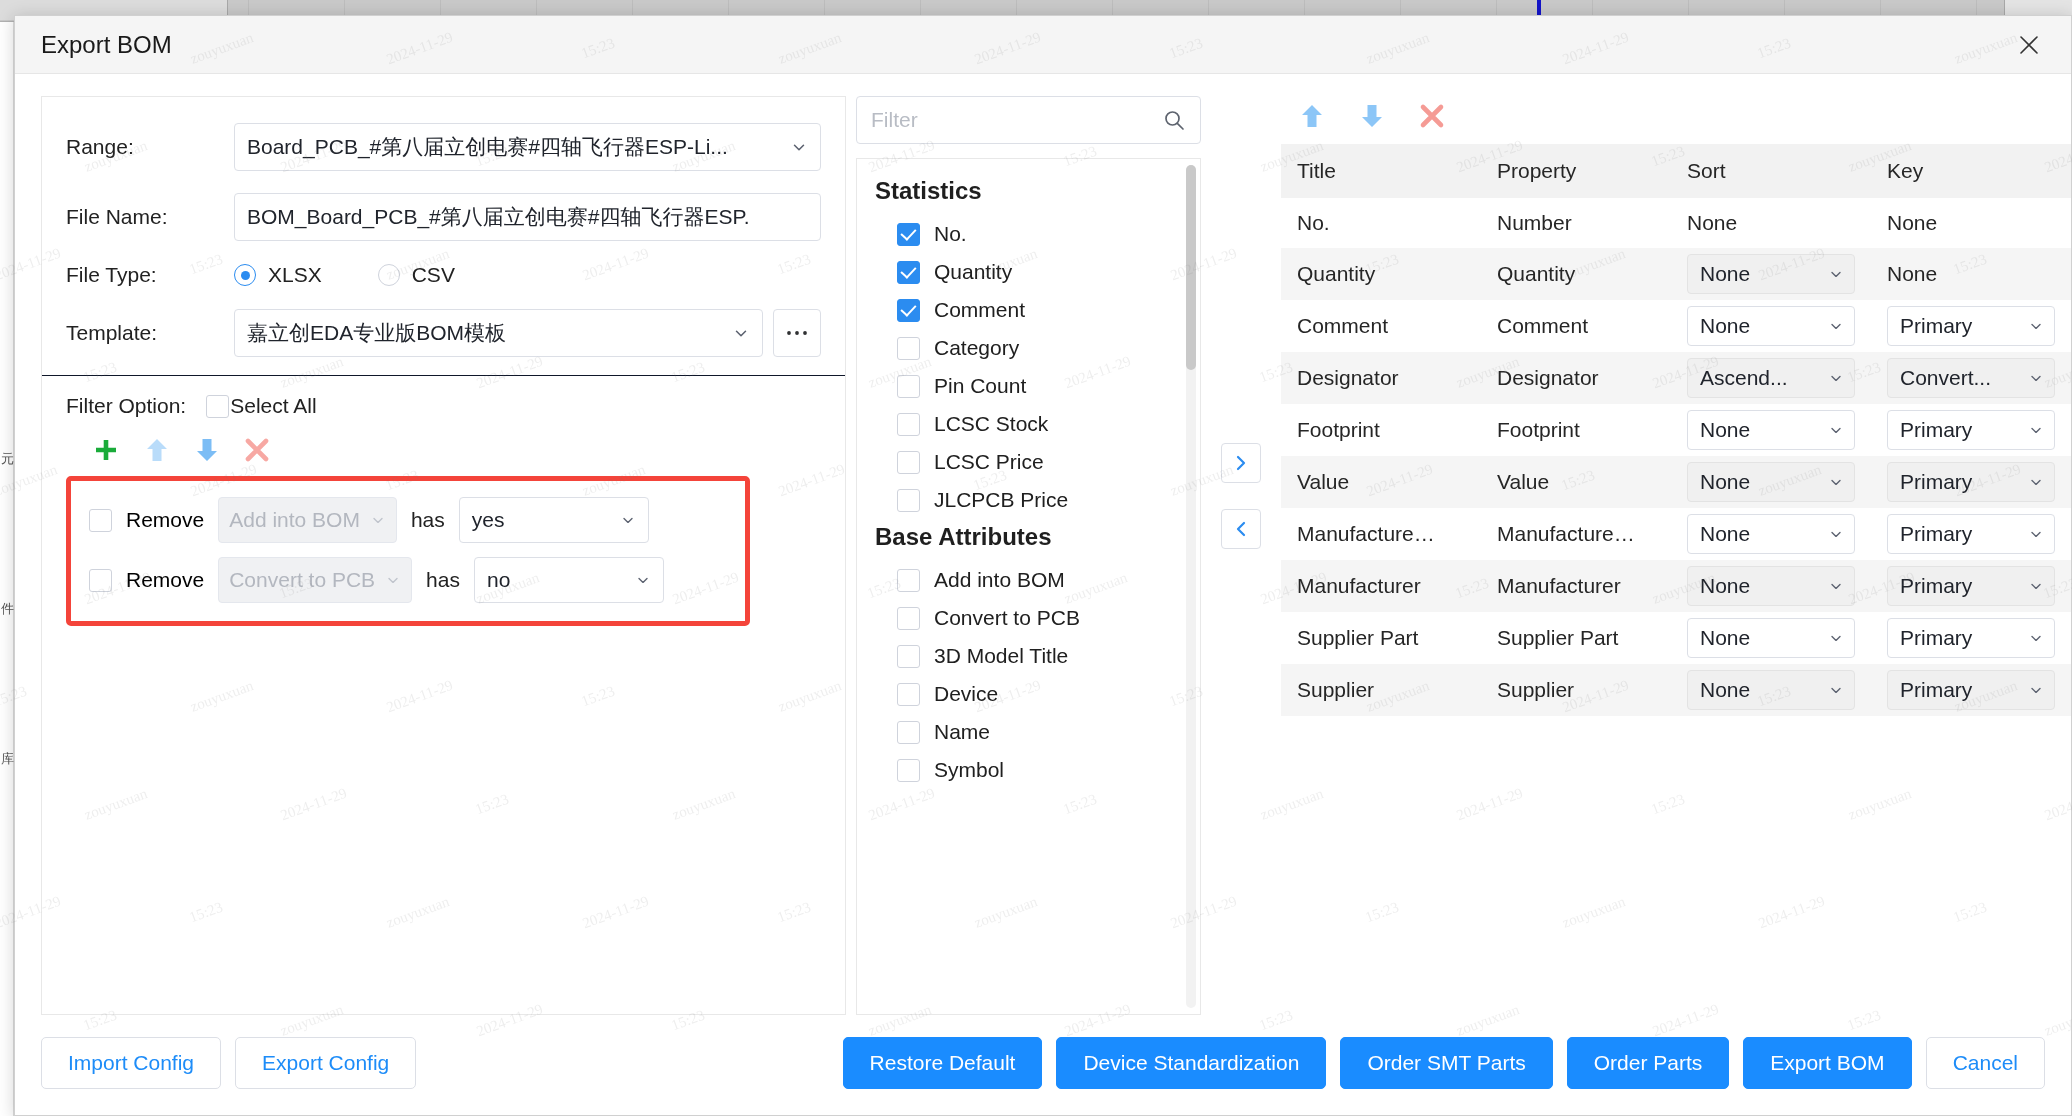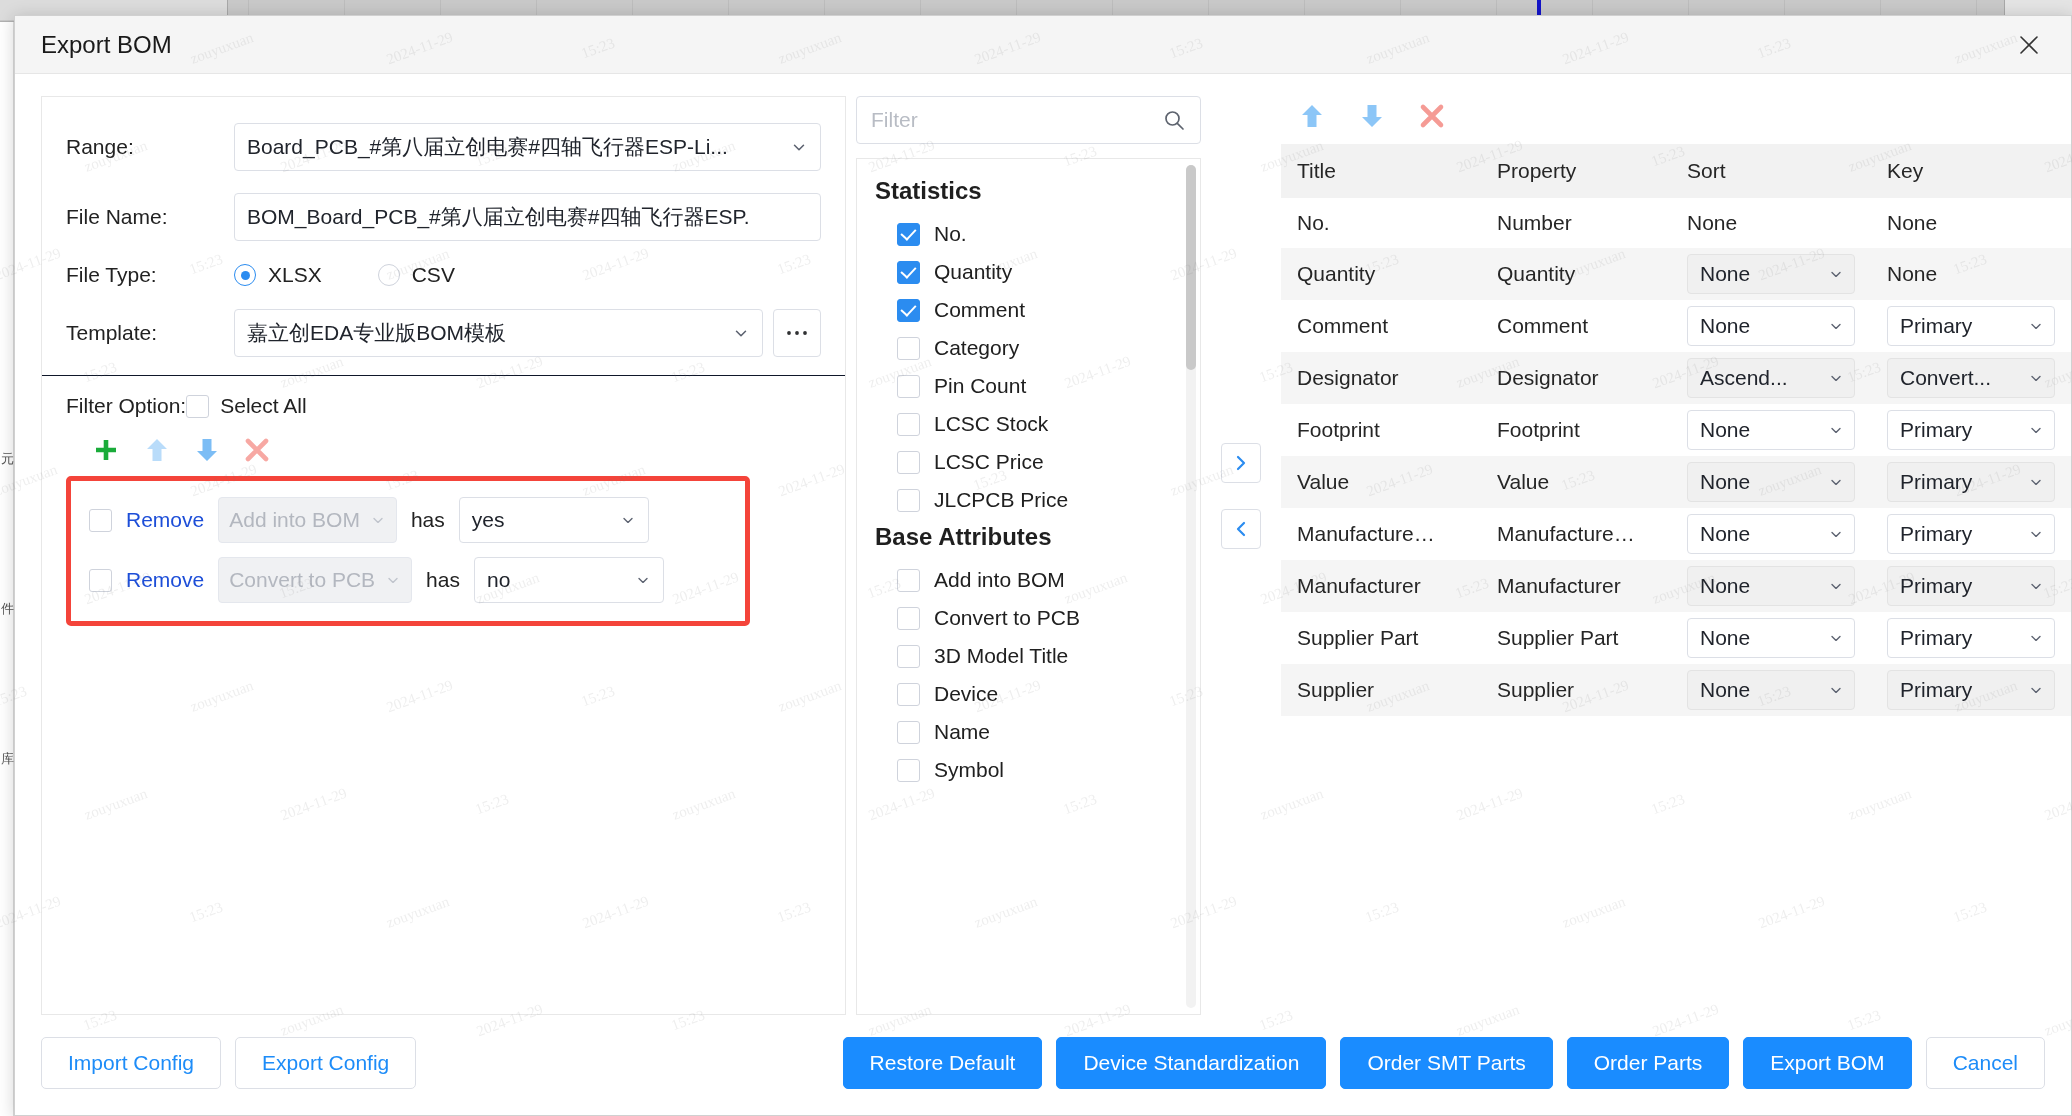--- a/index.html
+++ b/index.html
@@ -137,21 +137,21 @@
     border: 1px solid #dcdfe6; border-radius: 4px; background: #fff;
     display: flex; align-items: center; justify-content: center;
     font-size: 22px; color: #303133; letter-spacing: 2px; cursor: pointer;
     line-height: 0;
   }
 
   
   .filter-block { padding: 18px 24px 0 24px; flex: 1 1 auto; min-height: 0; }
   .fo-head { display: flex; align-items: center; gap: 0; margin-bottom: 8px; }
   .fo-head .t { font-size: 21px; color: #222; }
-  .fo-head .selall { display: flex; align-items: center; gap: 11px; margin-left: 0; cursor: pointer; }
+  .fo-head .selall { display: flex; align-items: center; gap: 1px; margin-left: 20px; cursor: pointer; }
   .fo-head .selall .lbl { font-size: 21px; color: #222; }
 
   .cbx {
     width: 23px; height: 23px; flex: 0 0 23px;
     border: 1.5px solid #cfd3dc; border-radius: 3px; background: #fff;
     display: inline-flex; align-items: center; justify-content: center;
   }
   .cbx.on { background: #2b8cf0; border-color: #2b8cf0; }
   .cbx.on::after {
     content: ""; width: 7px; height: 12px;
@@ -162,21 +162,21 @@
   .fo-tools { display: flex; align-items: center; gap: 24px; padding: 10px 0 12px 26px; }
   .fo-tools .ic { cursor: pointer; line-height: 0; }
 
   .filter-card {
     border: 5px solid #f4443a; border-radius: 5px;
     padding: 16px 18px 18px 18px;
     width: 684px;
   }
   .frule { display: flex; align-items: center; gap: 14px; margin-bottom: 14px; }
   .frule:last-child { margin-bottom: 0; }
-  .frule .rm-lbl { font-size: 21px; color: #1d4ed8; }
+  .frule .rm-lbl { font-size: 21px; color: #000000; }
   .sel-dis {
     height: 46px; border: 1px solid #e4e7ed; border-radius: 4px;
     background: #f0f1f3; color: #b3b7bf;
     display: flex; align-items: center; padding: 0 10px;
     font-size: 21px; white-space: nowrap;
   }
   .sel-dis .chev { margin-left: 10px; color: #c0c4cc; }
   .has-lbl { font-size: 21px; color: #222; }
   .sel-en {
     height: 46px; border: 1px solid #dcdfe6; border-radius: 4px; background: #fff;

